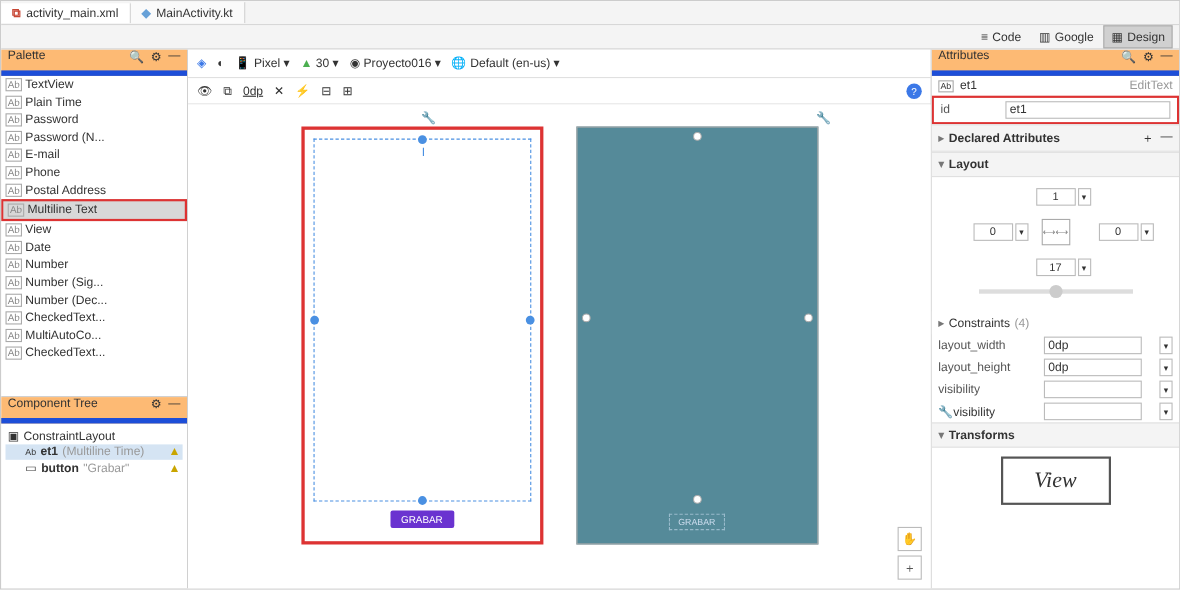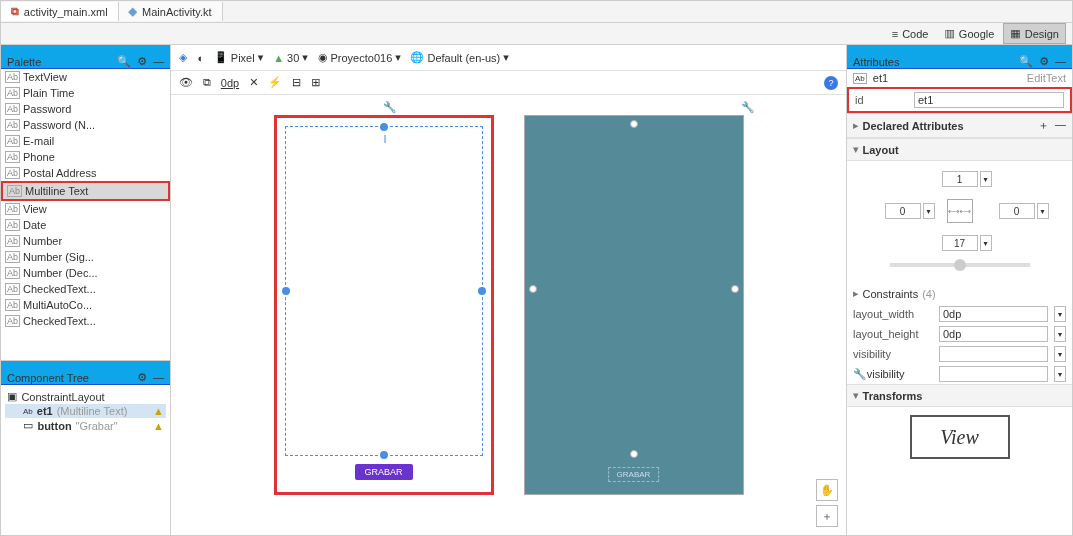--- a/index.html
+++ b/index.html
@@ -7,21 +7,21 @@
 .tabs-row{height:22px;display:flex;align-items:center;border-bottom:1px solid #d0d0d0;background:#f4f4f4}
 .tab{padding:3px 10px;display:flex;align-items:center;gap:5px;border-right:1px solid #d0d0d0;background:#fafafa}
 .tab.active{background:#fff}
 .icon-xml{color:#c74634;font-weight:bold}
 .icon-kt{color:#67a1d8;font-weight:bold}
 .view-switch{height:22px;display:flex;justify-content:flex-end;align-items:center;background:#f4f4f4;border-bottom:1px solid #d0d0d0;padding-right:6px;gap:2px}
 .vs-btn{padding:3px 6px;display:flex;align-items:center;gap:4px;border:1px solid transparent}
 .vs-btn.active{background:#d0d0d0;border:1px solid #aaa}
 .main{flex:1;display:flex;overflow:hidden}
 .left-col{width:170px;display:flex;flex-direction:column;border-right:1px solid #d0d0d0}
-.panel-head{height:24px;display:flex;align-items:flex-end;justify-content:space-between;padding:0 6px;background:#0ea5e9;border-bottom:1px solid #1d4ed8}
+.panel-head{height:24px;display:flex;align-items:flex-start;justify-content:space-between;padding:0 6px;background:#fdba74;border-bottom:5px solid #1d4ed8}
 .head-icons{display:flex;gap:6px;color:#666}
 .palette-body{flex:1;display:flex;overflow:hidden;border-bottom:1px solid #d0d0d0}
 .cat-list{width:70px;border-right:1px solid #d0d0d0;overflow:auto}
 .cat-item{padding:3px 6px}
 .cat-item.sel{border:2px solid #d33;background:#fff}
 .item-list{flex:1;overflow:auto}
 .pl-item{padding:2px 4px;display:flex;align-items:center;gap:3px}
 .pl-item .ab{color:#888;font-size:9px;border:1px solid #aaa;padding:0 1px}
 .pl-item.hl{background:#d8d8d8;border:2px solid #d33}
 .tree-body{flex:0 0 150px;overflow:auto;padding:4px}
@@ -64,21 +64,21 @@
 .cw-num.b{bottom:0;left:57px}
 .cw-num.l{left:0;top:32px}
 .cw-num.r{right:0;top:32px}
 .cw-dd{position:absolute;width:12px;height:16px;border:1px solid #bbb;background:#fff;font-size:8px;display:flex;align-items:center;justify-content:center}
 .cw-dd.t{top:0;left:95px}
 .cw-dd.b{bottom:0;left:95px}
 .cw-dd.l{left:38px;top:32px}
 .cw-dd.r{right:-14px;top:32px}
 .slider{width:140px;height:4px;background:#ddd;position:relative;margin:6px 0}
 .slider .knob{position:absolute;top:-4px;width:12px;height:12px;border-radius:50%;background:#ccc}
-.attr-line{display:flex;align-items:center;padding:2px 6px;gap:6px}
+.attr-line{display:flex;align-items:center;padding:2px 6px;gap:16px}
 .attr-line .lbl{width:80px;color:#555}
 .attr-line .fld{flex:1;border:1px solid #bbb;height:16px;padding:0 3px;background:#fff;display:flex;align-items:center}
 .attr-line .ddl{width:12px;height:16px;border:1px solid #bbb;background:#fff;display:flex;align-items:center;justify-content:center;font-size:8px}
 .view-box{margin:8px auto;width:100px;height:44px;border:2px solid #555;display:flex;align-items:center;justify-content:center;font-family:serif;font-size:20px;font-style:italic}
 .q-icon{width:14px;height:14px;border-radius:50%;background:#3b78e7;color:#fff;font-size:9px;display:flex;align-items:center;justify-content:center}
 .gray{color:#999}
 .plus-minus{display:flex;gap:6px;color:#666}
 </style>
 </head>
 <body>
@@ -196,21 +196,21 @@
       </span>
     </div>
     <div class="tree-body">
       <div class="tree-row">
           <span>▣</span>
           <span>ConstraintLayout</span>
         </div>
       <div class="tree-row sel" style="padding-left:18px">
         <span class="ab" style="font-size:8px">Ab</span>
         <b>et1</b>
-        <span class="gray">(Multiline Text)</span>
+        <span class="gray">(Multiline Time)</span>
         <span class="warn">▲</span>
       </div>
       <div class="tree-row" style="padding-left:18px">
         <span>▭</span>
         <b>button</b>
         <span class="gray">"Grabar"</span>
         <span class="warn">▲</span>
       </div>
     </div>
   </div>

